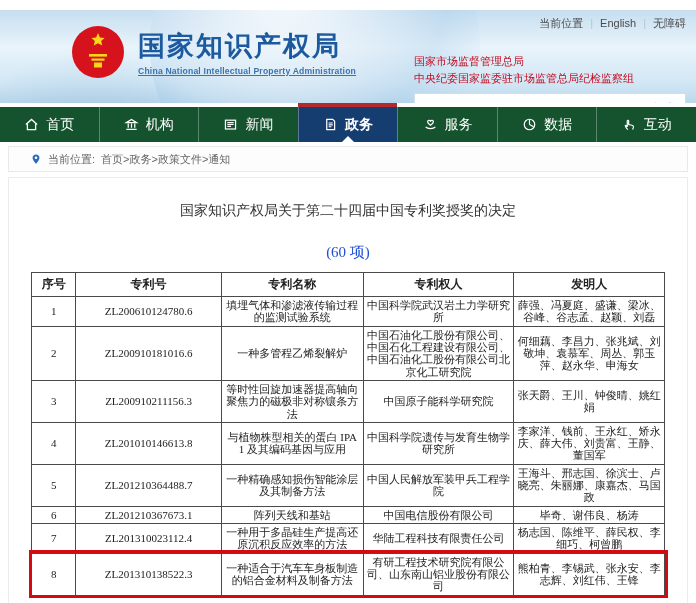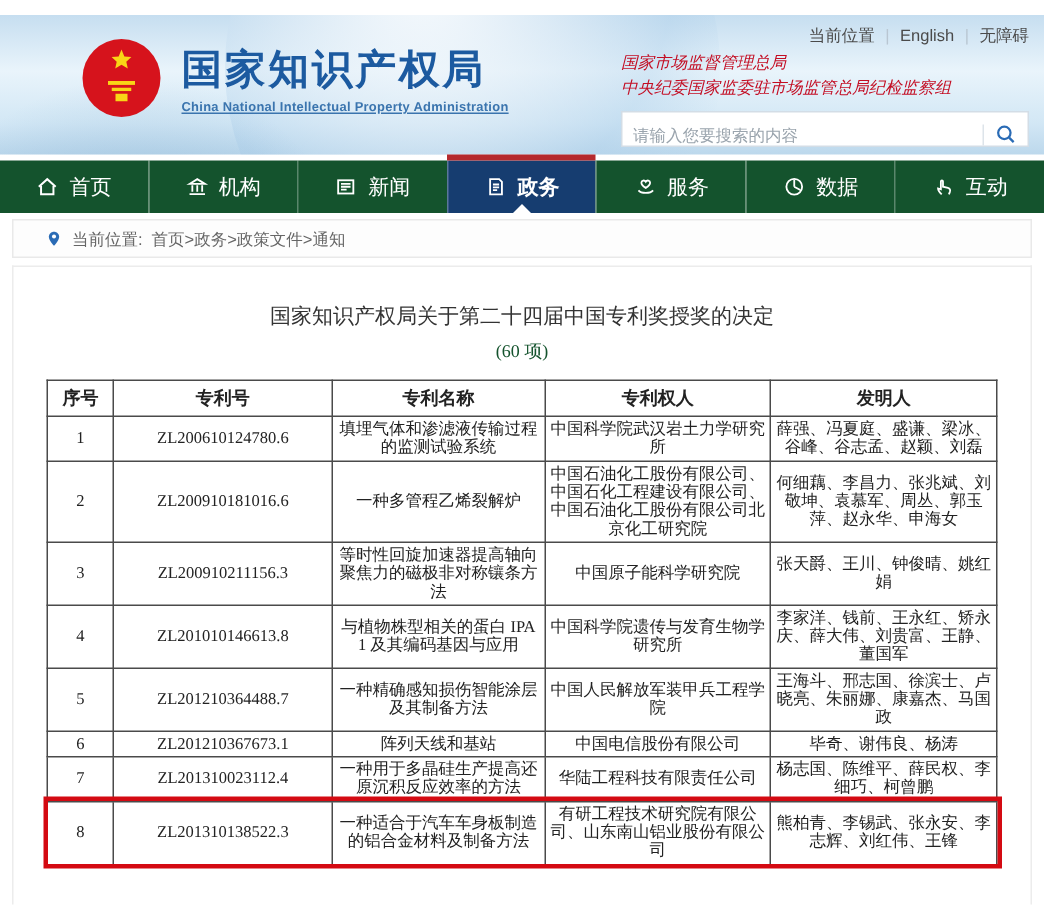--- a/index.html
+++ b/index.html
@@ -9,31 +9,31 @@
 
   
   .top-strip { height:10px; background:#fff; }
   .hero { position:relative; height:93px; overflow:hidden;
           background:linear-gradient(180deg,#c6def0 0%,#e9f4fb 40%,#d2e7f5 78%,#bcd8ec 100%); }
   .globe { position:absolute; border-radius:50%; pointer-events:none; }
   .globe.g1 { left:150px; top:-130px; width:330px; height:330px;
               background:radial-gradient(circle at 40% 30%, rgba(255,255,255,.95), rgba(170,205,233,.35) 55%, rgba(150,190,225,0) 72%); }
   .globe.g2 { left:-60px; top:40px; width:300px; height:140px;
               background:radial-gradient(ellipse at 50% 100%, rgba(110,160,200,.45), rgba(110,160,200,0) 70%); }
-  .logo { position:absolute; left:54px; top:15px; display:flex; align-items:center; gap:13px;justify-content:space-between; }
+  .logo { position:absolute; left:71px; top:15px; display:flex; align-items:center; gap:13px;justify-content:space-between; }
   .emblem { width:54px; height:54px; display:block; }
   .logo-cn { font-size:27px; font-weight:bold; color:#1c5aa0; letter-spacing:2px;
              font-family:"Liberation Sans","DejaVu Sans",sans-serif; }
   .logo-en { font-size:8.6px; color:#3a74ae; margin-top:2px; letter-spacing:.2px; font-weight:bold;text-decoration:underline; }
 
   .header-right { position:absolute; right:10px; top:6px; width:272px; }
   .top-links { text-align:right; font-size:11px; color:#4a4a4a; }
   .top-links span[data-interactable="true"] { cursor:pointer; }
   .tl-sep { color:#b9c6d2; margin:0 7px; }
-  .red-links { margin-top:3px; font-size:11px; color:#c30d23; line-height:1.5;font-style:italic; }
+  .red-links { margin-top:22px; font-size:11px; color:#c30d23; line-height:1.5; }
   .red-links div { cursor:pointer; white-space:nowrap; }
   .search { margin-top:7px; height:24px; background:#fff; border:1px solid #d3dde6;
             display:flex; align-items:flex-end; padding:0 7px; }
   .search input { flex:1; border:none; outline:none; font-size:11px; color:#333; background:transparent; }
   .search input::placeholder { color:#9aa4ad; }
   .search .sdiv { width:1px; height:14px; background:#dde4ea; margin:0 7px; }
 
   
   .nav { display:flex; height:39px; padding-top:4px; }
   .nav-item { position:relative; flex:1; background:#14532d; color:#fff; display:flex;
@@ -49,22 +49,22 @@
   .breadcrumb { margin:4px 8px 0; height:26px; border:1px solid #e9e9e9; background:#fdfdfd;
                 display:flex; align-items:center; gap:6px; padding:0 21px; font-size:11px; color:#666; }
   .breadcrumb .path { cursor:pointer; }
 
   
   .content { margin:5px 8px 0; height:455px; border:1px solid #ececec; border-bottom:none;
              background:#fff; text-align:center; padding-top:24px; }
   .doc-title { font-size:14px; color:#333; }
   .list-title { margin-top:19px; font-family:"Liberation Serif","DejaVu Serif",serif;
                 font-size:21px; font-weight:bold; color:#141414; letter-spacing:1px; }
-  .count-note { margin-top:6px; font-family:"Liberation Serif","DejaVu Serif",serif;
-                font-size:12px; color:#14532d; }
+  .count-note { margin-top:23px; font-family:"Liberation Serif","DejaVu Serif",serif;
+                font-size:15px; color:#1d4ed8; }
 
   table.patent { width:634px; margin:10px auto 0; border-collapse:collapse; table-layout:fixed;
                  font-family:"Liberation Serif","DejaVu Serif",serif; font-size:11px; color:#222; }
   .patent th, .patent td { border:1px solid #4a4a4a; text-align:center; vertical-align:middle;
                  padding:2px 3px; line-height:1.12; word-break:break-all; }
   .patent th { font-weight:bold; font-size:12px; height:24px; }
   .patent tr.highlighted { outline:3px solid #d40a12; outline-offset:0; }
 </style>
 </head>
 <body>

